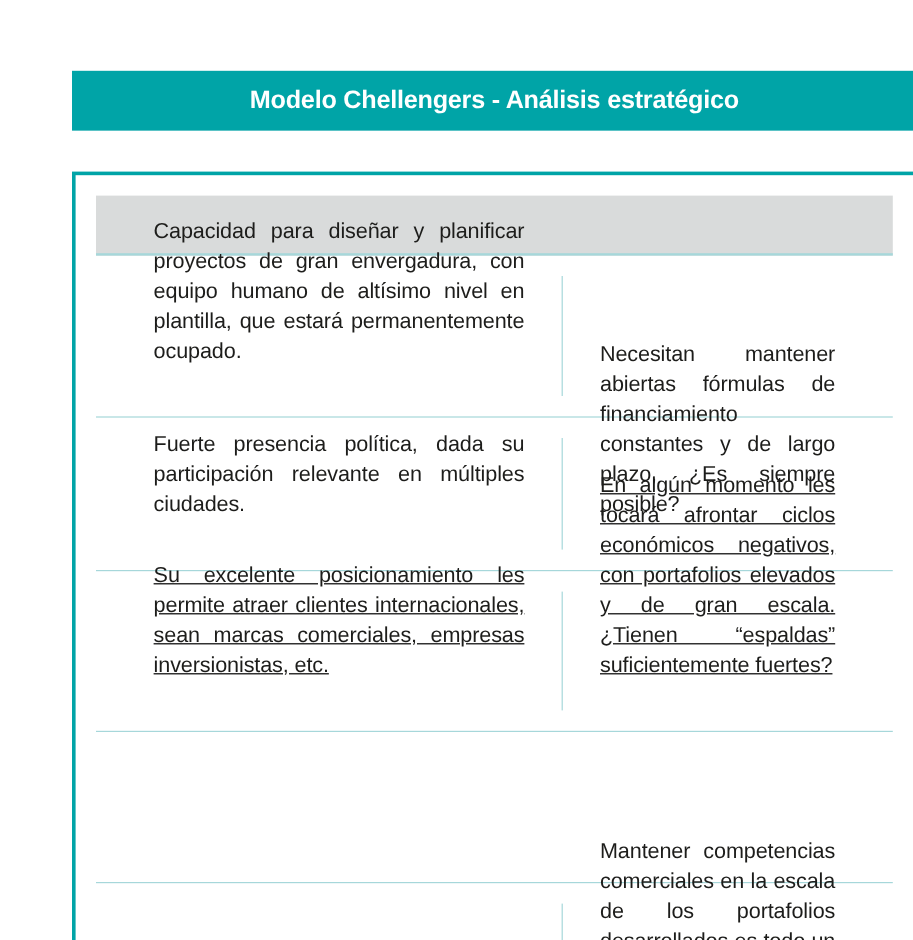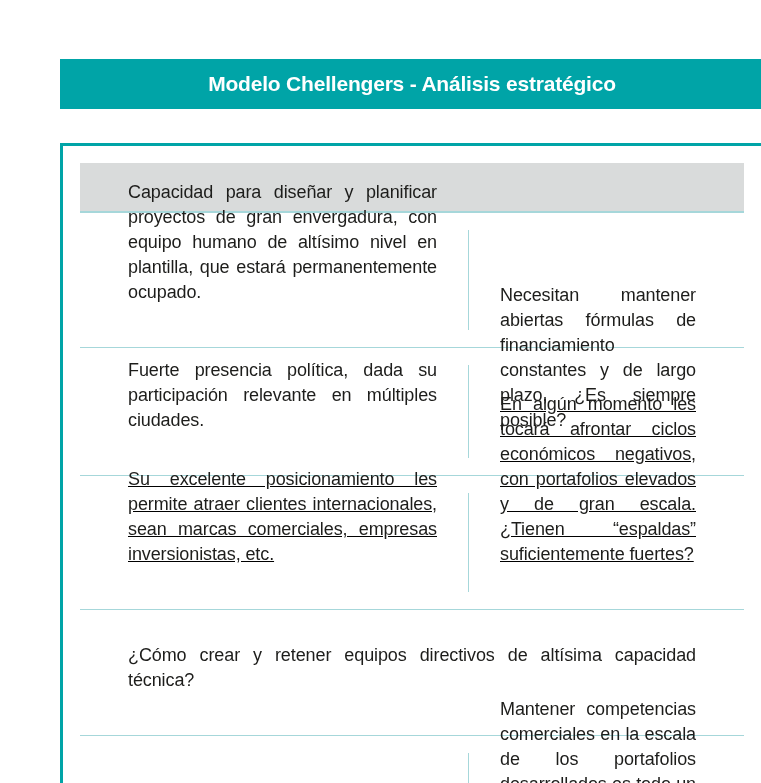--- a/index.html
+++ b/index.html
@@ -91,23 +91,20 @@
       <div class="row r3">
         <div class="cell col-left">
           <span class="cell-text">Su excelente posicionamiento les permite atraer clientes internacionales, sean marcas comerciales, empresas inversionistas, etc.</span>
         </div>
         <div class="cell col-right">
           <span class="cell-text">En algún momento les tocará afrontar ciclos económicos negativos, con portafolios elevados y de gran escala. ¿Tienen “espaldas” suficientemente fuertes?</span>
         </div>
       </div>
 
       <div class="row r4">
-        <div class="cell col-right">
-          <span class="cell-text">¿Cómo crear y retener equipos directivos de altísima capacidad técnica?</span>
-        </div>
       </div>
 
       <div class="row r5">
         <div class="cell col-left">
           <span class="cell-text"></span>
         </div>
         <div class="cell col-right">
           <span class="cell-text">Mantener competencias comerciales en la escala de los portafolios desarrollados es todo un desafío.</span>
         </div>
       </div>

